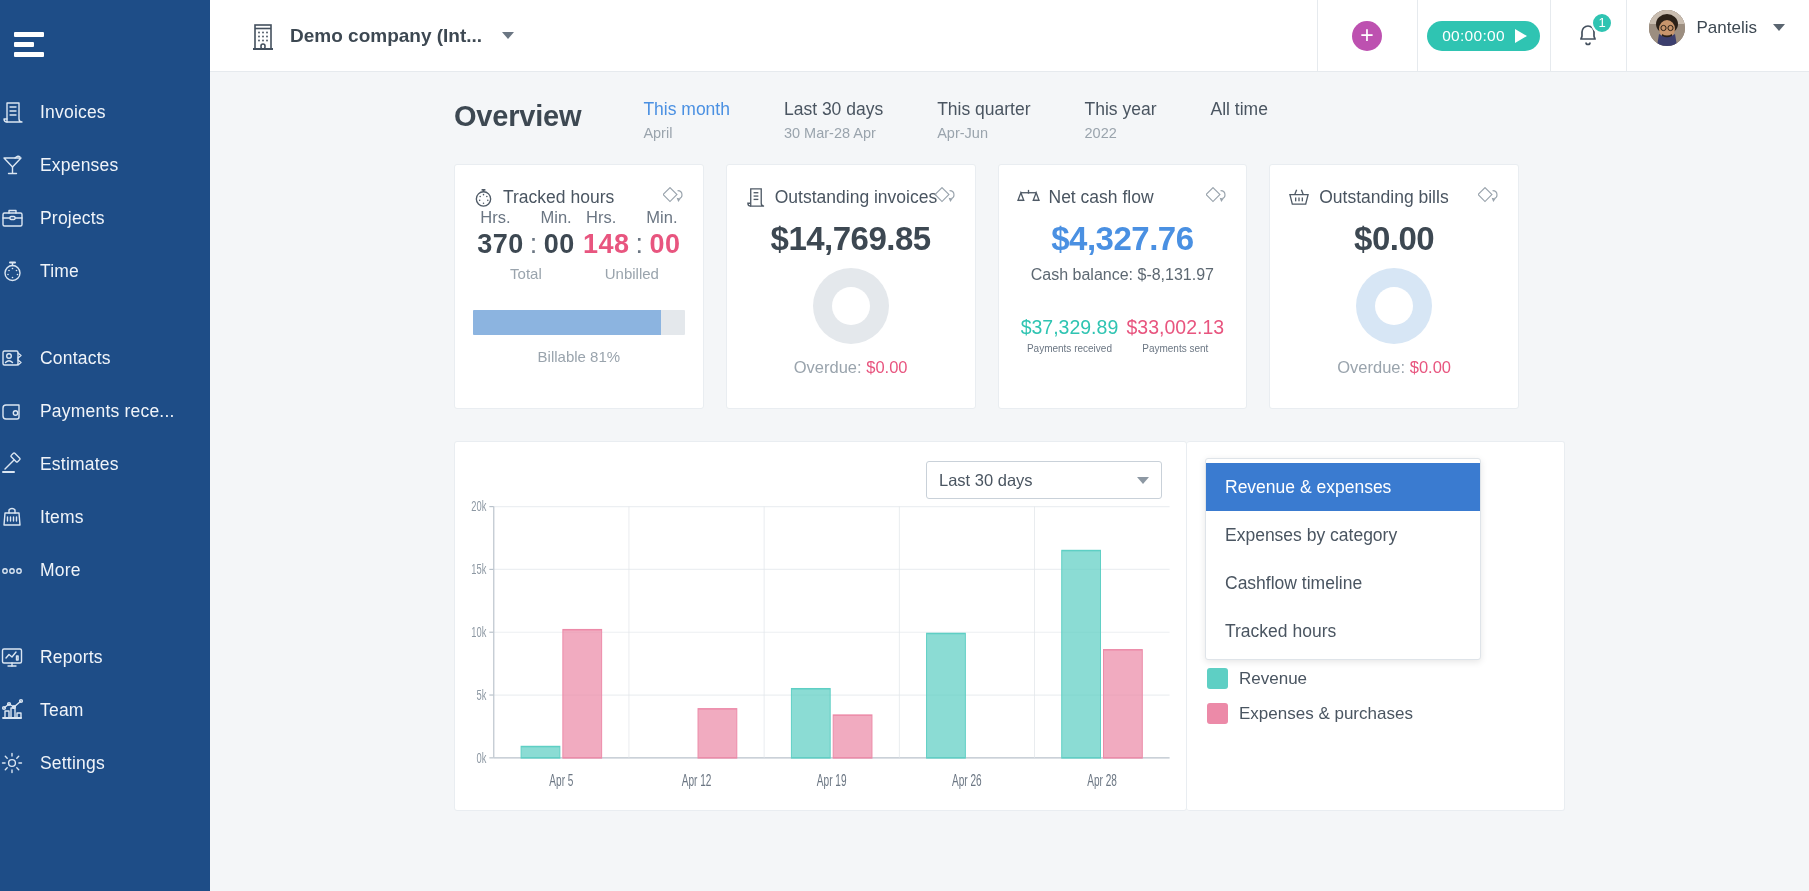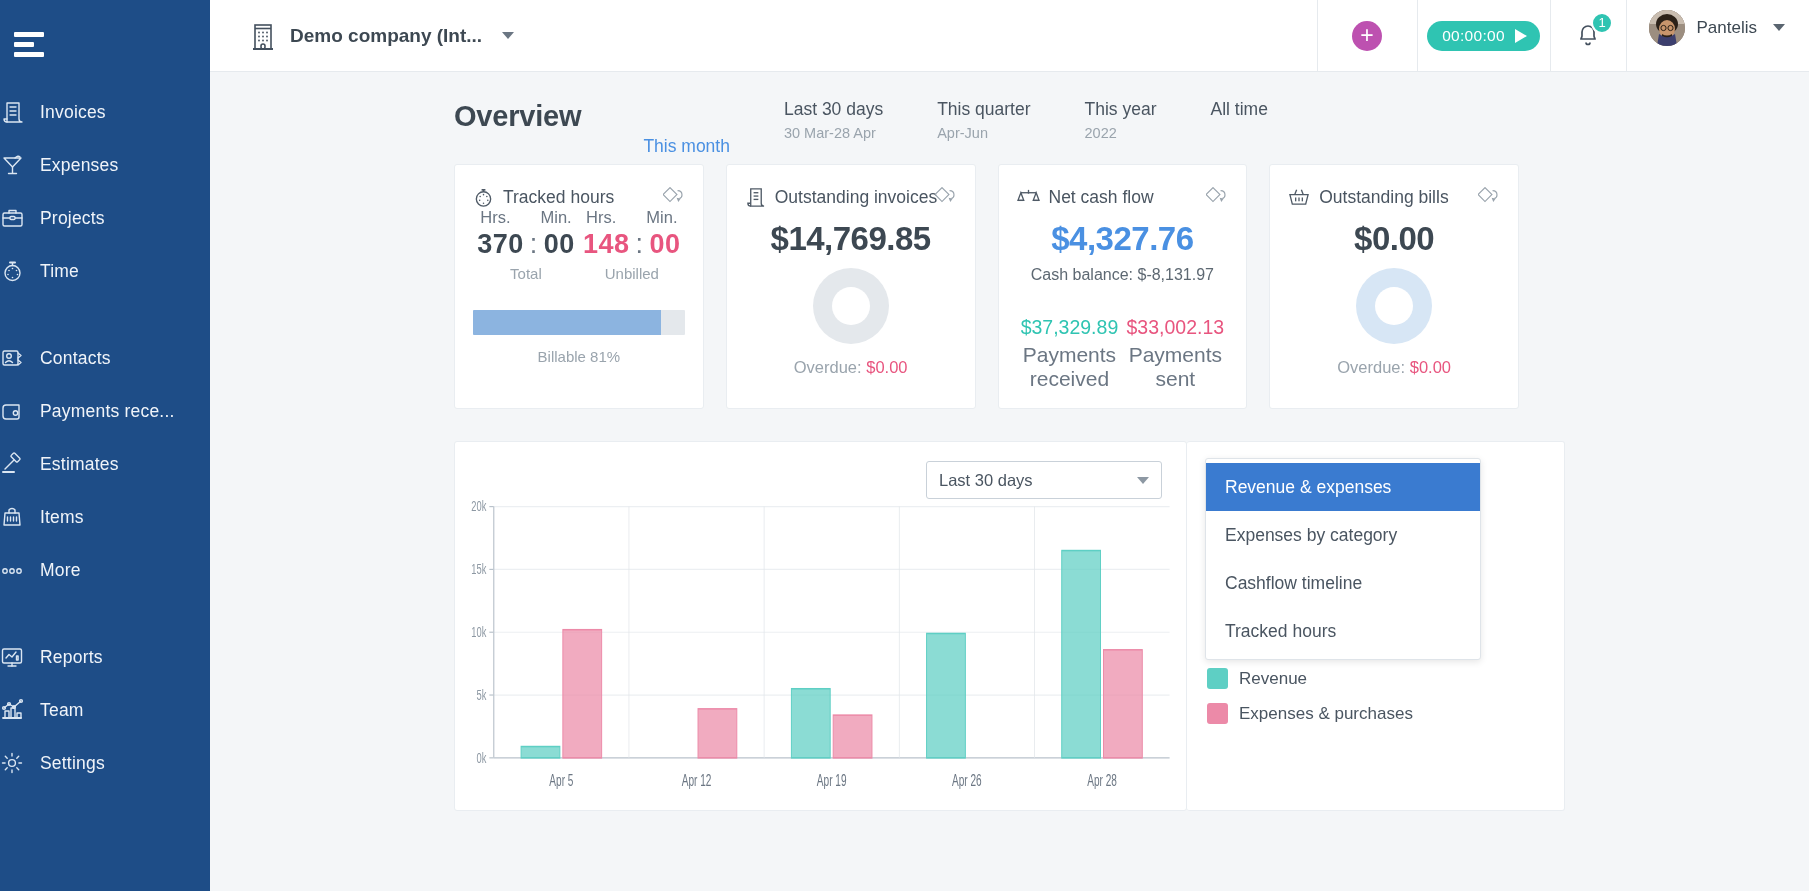--- a/index.html
+++ b/index.html
@@ -74,21 +74,21 @@
 
   
   #ovhead { height: 92px; display: flex; align-items: flex-start; padding: 26px 0 0 244px;
     flex: 0 0 92px; background: #f4f6f8; }
   .ov-title { font-size: 29px; color: #3d4852; font-weight: 700; letter-spacing: -.2px;
     margin-right: 62px; margin-top: 2px; }
   .range-tabs { display: flex; align-items: flex-start; }
   .range-tab { cursor: pointer; margin-right: 54px; }
   .range-tab .rt-main { font-size: 17.5px; color: #4a5561; line-height: 22px; }
   .range-tab .rt-sub { font-size: 14.5px; color: #9aa4ad; margin-top: 5px; }
-  .range-tab.active .rt-main { color: #4a90e2; margin-top: 37px; }
+  .range-tab.active .rt-main { color: #4a90e2; }
 
   
   #cards { display: flex; padding: 0 244px 0 244px; gap: 22px; flex: 0 0 245px; }
   #cards { padding-left: 244px; padding-right: 290px; }
   .card { background: #fff; border: 1px solid #e9edf1; border-radius: 3px;
     flex: 1 1 0; min-width: 0; height: 245px; padding: 22px 18px 0 18px;
     position: relative; }
   .card-head { display: flex; align-items: center; }
   .card-ico { margin-right: 9px; color: #4f5a66; display: flex; }
   .card-title { font-size: 17.5px; color: #4a5561; }
@@ -121,21 +121,21 @@
   .donut::after { content: ""; display: block; width: 38px; height: 38px;
     border-radius: 50%; background: #fff; margin: 19px auto; }
   .overdue { text-align: center; font-size: 16.5px; color: #9aa4ad; margin-top: 14px; }
   .overdue b { color: #e8557f; font-weight: 400; }
   .cash-balance { text-align: center; font-size: 16px; color: #5d6872; margin-top: 8px; }
   .pay-row { display: flex; margin-top: 32px; }
   .pay-col { flex: 1; text-align: center; }
   .pay-amt { font-size: 19.5px; }
   .pay-amt.recv { color: #2fc4b2; }
   .pay-amt.sent { color: #e8557f; }
-  .pay-lbl { font-size: 21px; color: #6b7683; margin-top: 4px; }
+  .pay-lbl { font-size: 10px; color: #6b7683; margin-top: 4px; }
 
   
   #chartwrap { margin: 32px 244px 0 244px; display: flex; flex: 1; min-height: 0; }
   #chartpanel { background: #fff; border: 1px solid #e9edf1; border-radius: 3px;
     flex: 1 1 auto; height: 370px; position: relative; padding: 20px 0 0 0; min-width: 0; }
   #sidepanel { width: 378px; flex: 0 0 378px; height: 370px; background: #fff;
     border: 1px solid #e9edf1; border-left: none; border-radius: 3px;
     position: relative; padding: 18px 22px 0 22px; }
 
   .sel-wrap { position: absolute; top: 19px; right: 24px; }

